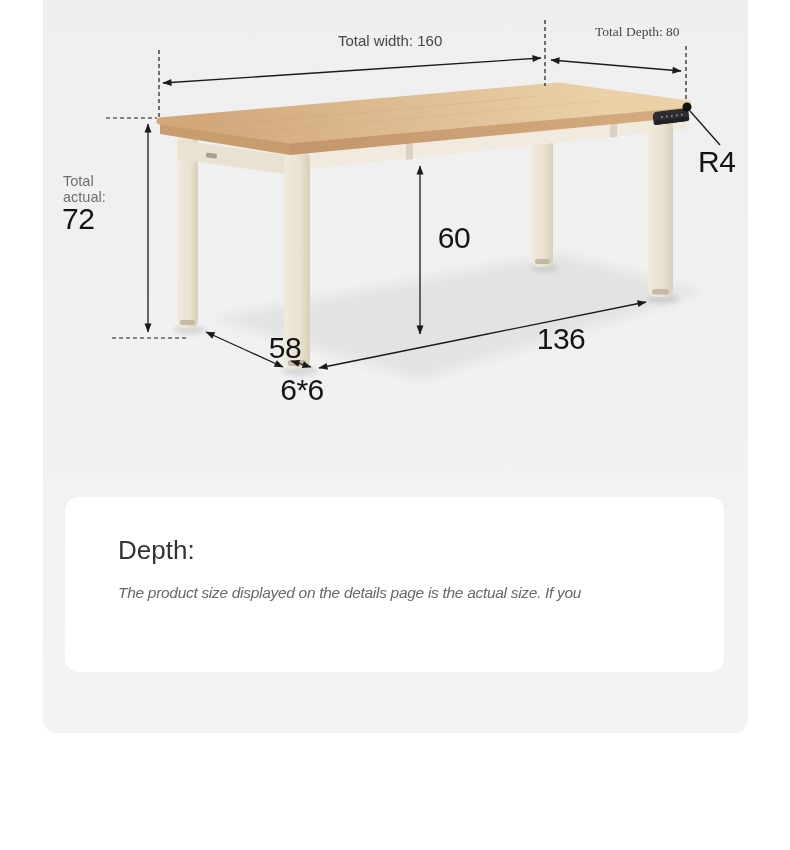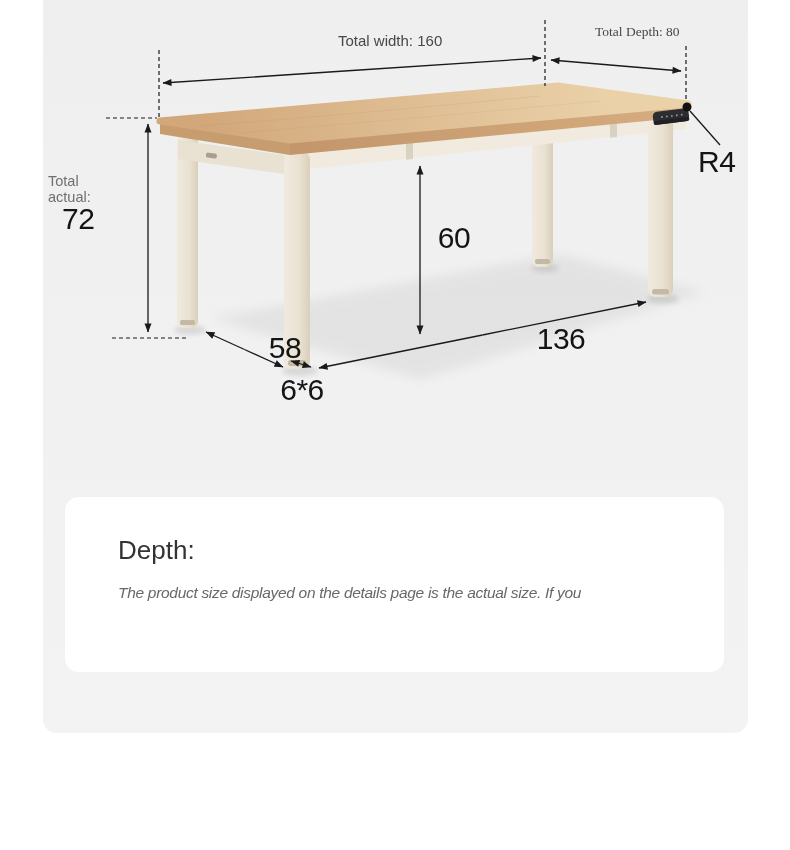--- a/index.html
+++ b/index.html
@@ -11,21 +11,21 @@
     position:absolute; left:43px; top:0; width:705px; height:733px;
     background:linear-gradient(180deg,#efeff0 0%,#f1f1f1 55%,#f3f3f3 100%);
     border-radius:0 0 14px 14px;
   }
 
   .scene { position:absolute; left:0; top:0; width:790px; height:850px; }
 
   .lbl { position:absolute; color:#4c4c4c; white-space:nowrap; }
   .lbl-total-width  { left:338px; top:32px;  font-size:15px; color:#474747; }
   .lbl-total-depth  { left:595px; top:24px;  font-size:13.5px; color:#474747;font-family:Liberation Serif, serif; }
-  .lbl-total-height { left:48px;  top:174px; font-size:14.5px; line-height:15.5px; color:#6f6f6f; }
+  .lbl-total-height { left:63px;  top:174px; font-size:14.5px; line-height:15.5px; color:#6f6f6f; }
   .val-total-height { left:62px;  top:202px; font-size:29px; color:#161616; letter-spacing:-0.5px; }
   .lbl-desktop-edge { left:440px; top:161px; font-size:16px; color:#4e4e4e; }
 
   .num { position:absolute; font-size:30px; color:#141414; letter-spacing:-0.5px; white-space:nowrap; }
   .num-60  { left:454px; top:221px; transform:translateX(-50%); }
   .num-r4  { left:698px; top:145px; }
   .num-58  { left:247px; top:331px; transform:translateX(-50%);margin-left:38px; }
   .num-66  { left:302px; top:373px; transform:translateX(-50%); }
   .num-136 { left:561px; top:322px; transform:translateX(-50%); }
 

